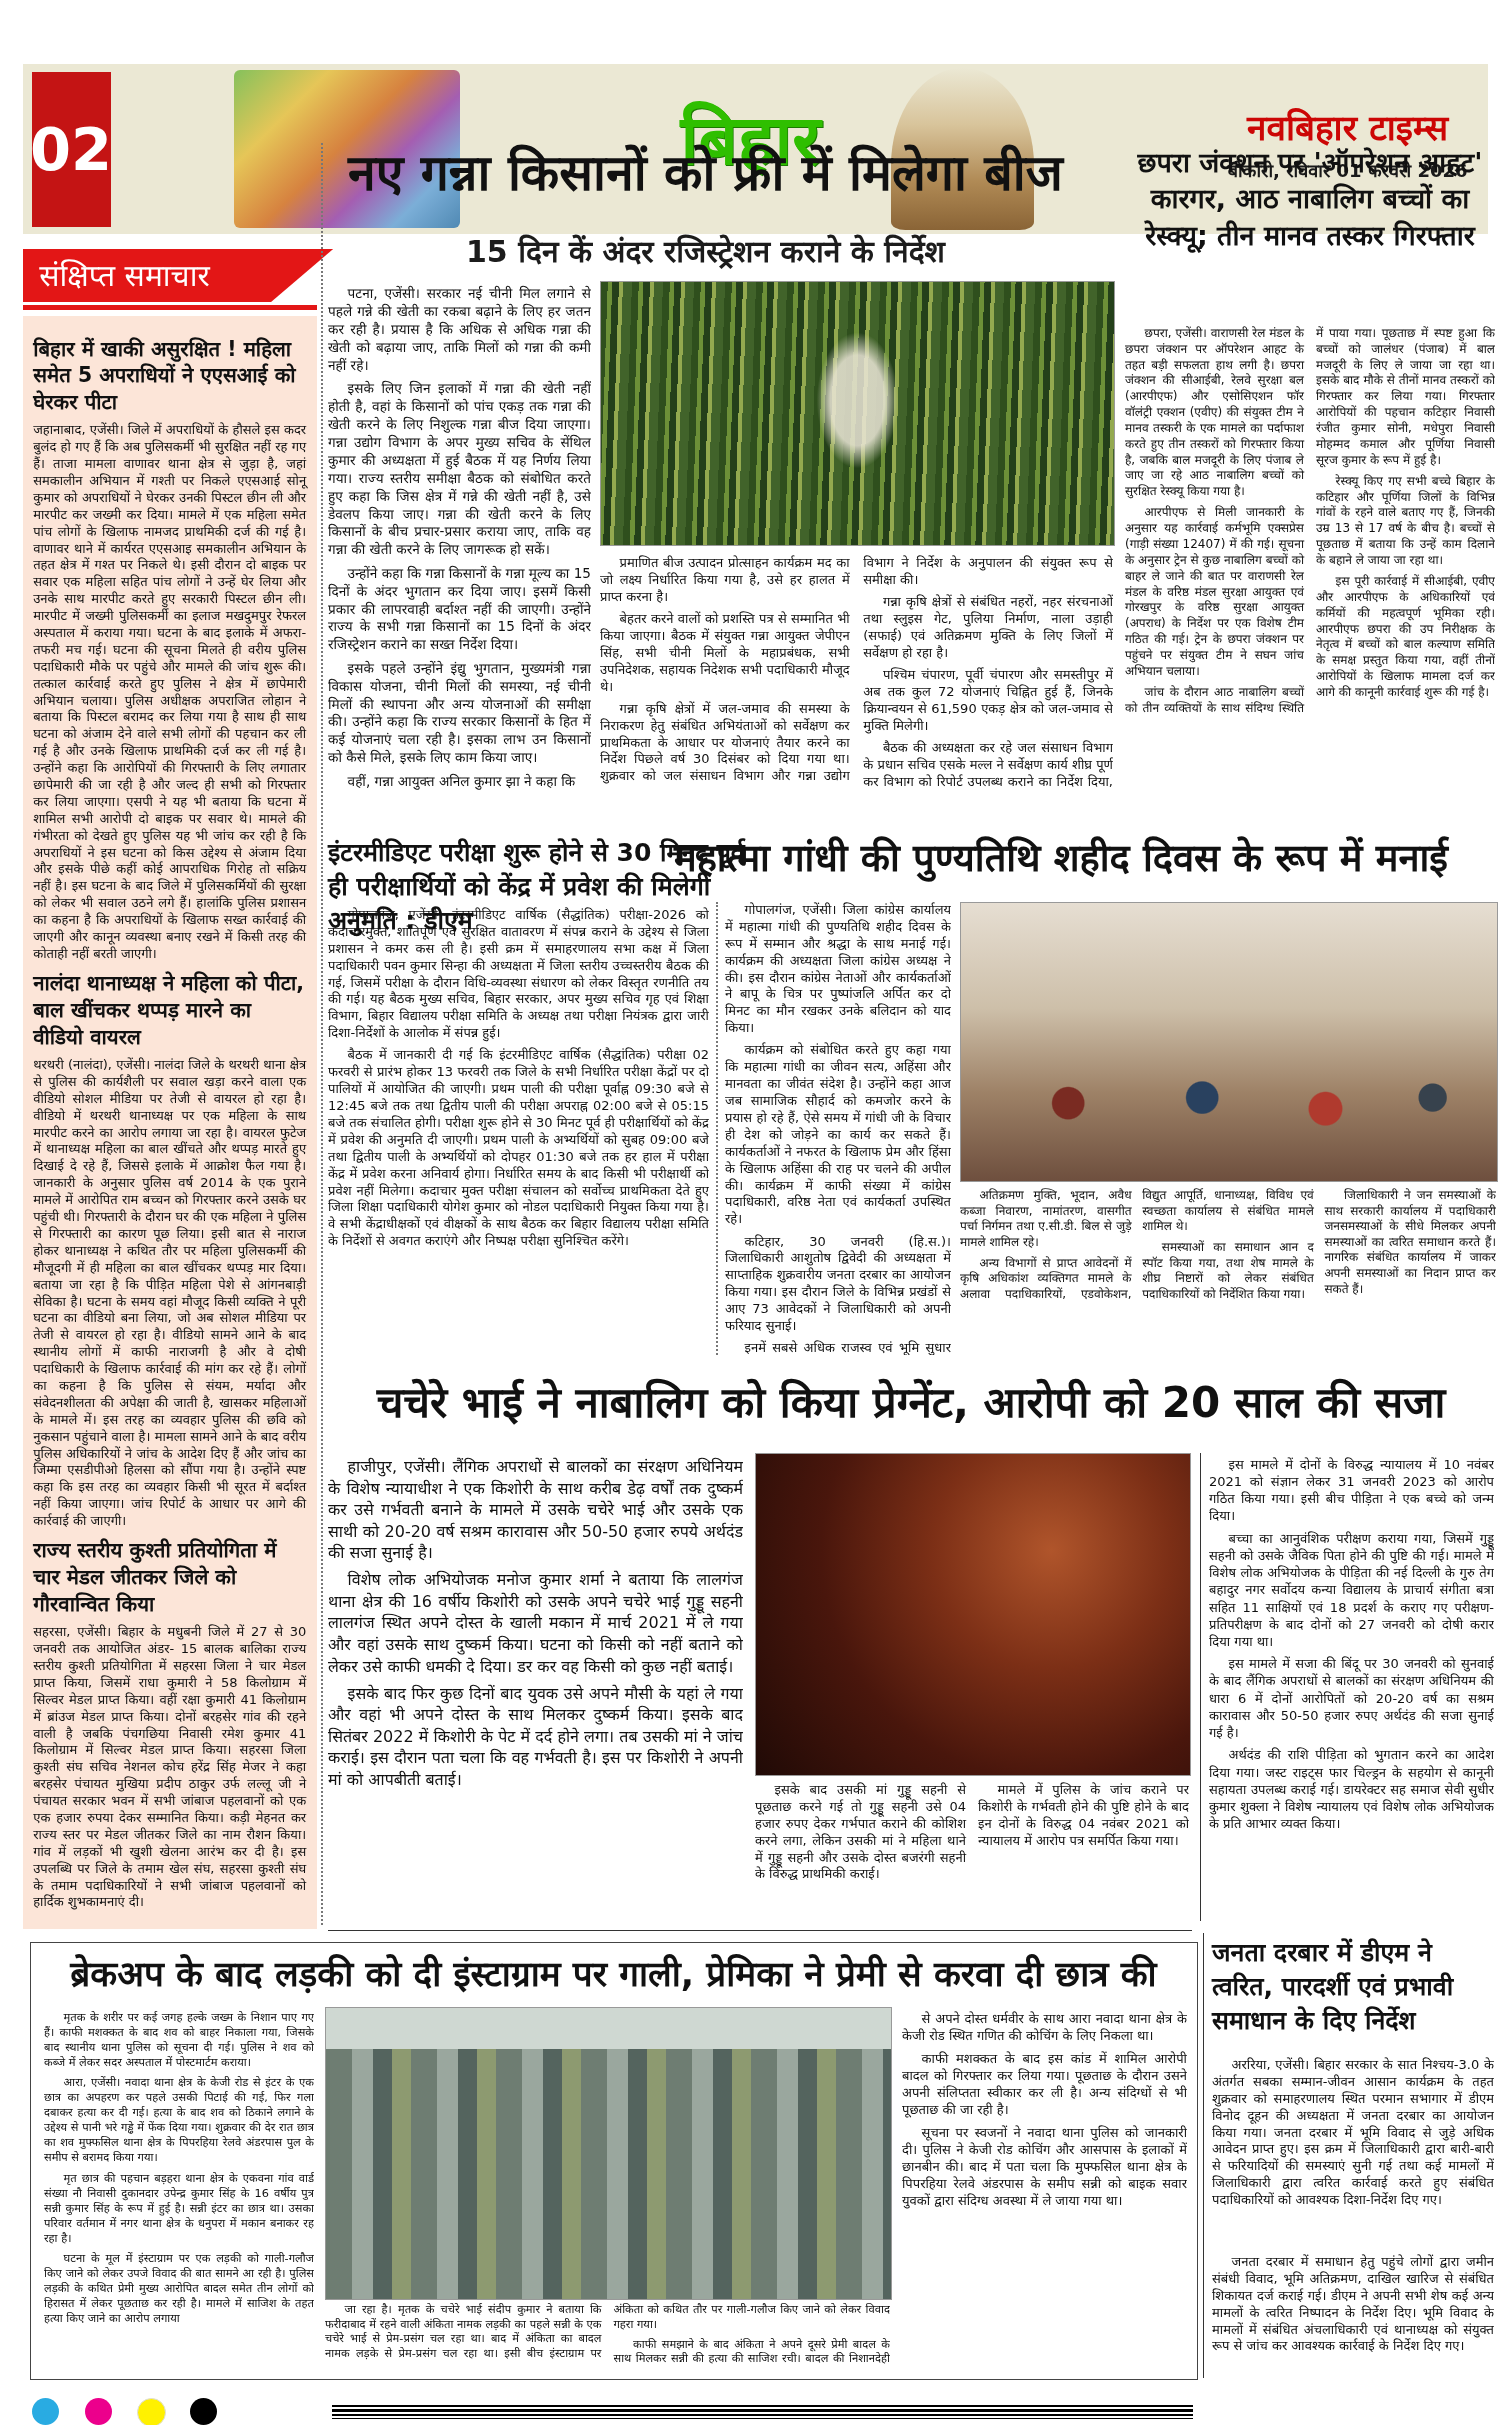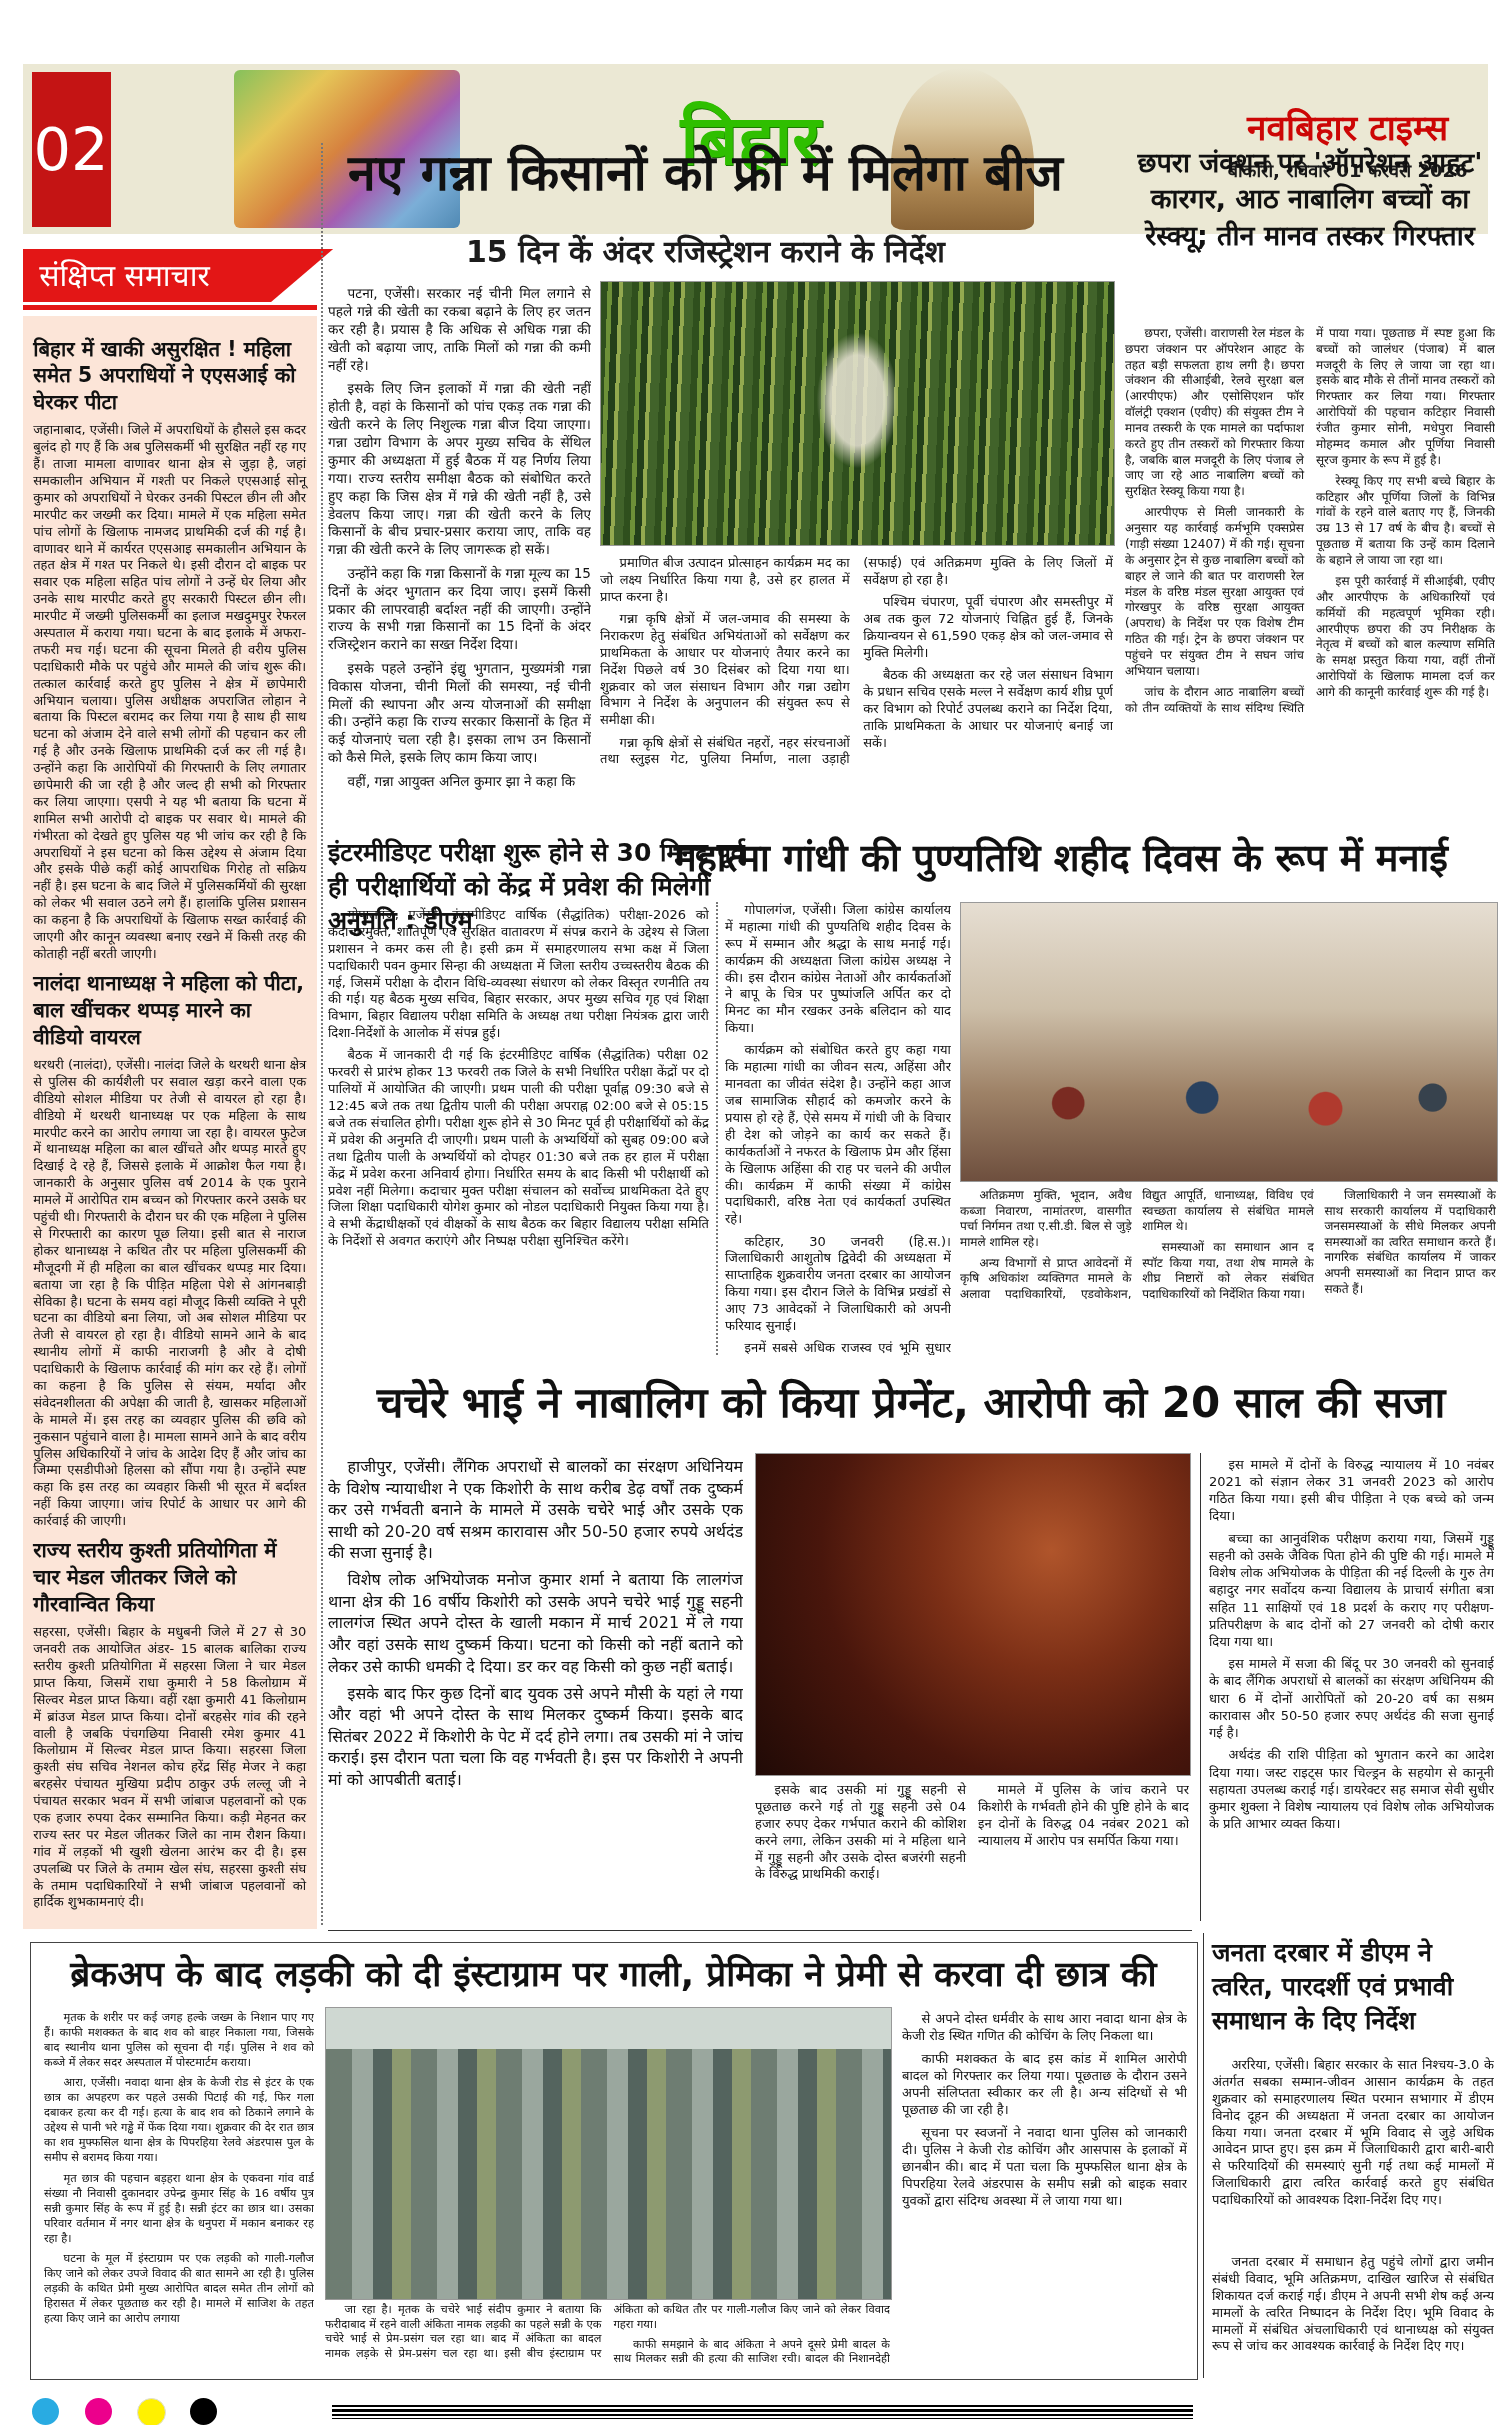--- a/index.html
+++ b/index.html
@@ -4,21 +4,21 @@
 <style>
   html,body{margin:0;padding:0;}
   body{width:1510px;height:2426px;position:relative;background:#ffffff;
        font-family:"DejaVu Sans","Liberation Sans",sans-serif;color:#111;}
   .abs{position:absolute;}
   .para{margin:0 0 5.3px 0;text-align:justify;text-indent:19.6px;}
   .colbox{overflow:hidden;}
   
   .header-strip{background:#ebe8d4;}
   .pagebox{background:#c41414;color:#fff;display:flex;align-items:center;justify-content:center;
-           font-size:59px;font-weight:normal;}
+           font-size:59px;font-weight:bold;}
   .section-title{color:#2fbf00;font-size:69px;font-weight:bold;text-align:center;line-height:1;
                  text-shadow:0.8px 0.8px 0 #1a7a00;}
   .paper-name{color:#cc0605;font-size:35px;font-weight:bold;text-align:center;line-height:1.1;}
   .paper-date{color:#1a1a1a;font-size:18px;font-weight:bold;text-align:center;}
   .header-map{background:linear-gradient(135deg,#79bd4e 0%,#e5c24a 25%,#d4772f 48%,#9c4fae 65%,#6fa8d8 82%,#3f7fb0 100%);
               border-radius:6px;opacity:.9;}
   .header-statue{background:linear-gradient(180deg,#ebe8d4 0%,#d8c49b 35%,#b08a55 70%,#8a6436 100%);
                  border-radius:50% 50% 10% 10%/60% 60% 5% 5%;}
   
   .banner{background:#e31616;color:#fff;font-size:30px;font-weight:normal;line-height:53px;
@@ -122,20 +122,21 @@
 <div class="abs colbox lead-col1" style="left:328px;top:285px;width:263px;height:519px;">
     <p class="para">पटना, एजेंसी। सरकार नई चीनी मिल लगाने से पहले गन्ने की खेती का रकबा बढ़ाने के लिए हर जतन कर रही है। प्रयास है कि अधिक से अधिक गन्ना की खेती को बढ़ाया जाए, ताकि मिलों को गन्ना की कमी नहीं रहे।</p>
     <p class="para">इसके लिए जिन इलाकों में गन्ना की खेती नहीं होती है, वहां के किसानों को पांच एकड़ तक गन्ना की खेती करने के लिए निशुल्क गन्ना बीज दिया जाएगा। गन्ना उद्योग विभाग के अपर मुख्य सचिव के सेंथिल कुमार की अध्यक्षता में हुई बैठक में यह निर्णय लिया गया। राज्य स्तरीय समीक्षा बैठक को संबोधित करते हुए कहा कि जिस क्षेत्र में गन्ने की खेती नहीं है, उसे डेवलप किया जाए। गन्ना की खेती करने के लिए किसानों के बीच प्रचार-प्रसार कराया जाए, ताकि वह गन्ना की खेती करने के लिए जागरूक हो सकें।</p>
     <p class="para">उन्होंने कहा कि गन्ना किसानों के गन्ना मूल्य का 15 दिनों के अंदर भुगतान कर दिया जाए। इसमें किसी प्रकार की लापरवाही बर्दाश्त नहीं की जाएगी। उन्होंने राज्य के सभी गन्ना किसानों का 15 दिनों के अंदर रजिस्ट्रेशन कराने का सख्त निर्देश दिया।</p>
     <p class="para">इसके पहले उन्होंने इंद्यु भुगतान, मुख्यमंत्री गन्ना विकास योजना, चीनी मिलों की समस्या, नई चीनी मिलों की स्थापना और अन्य योजनाओं की समीक्षा की। उन्होंने कहा कि राज्य सरकार किसानों के हित में कई योजनाएं चला रही है। इसका लाभ उन किसानों को कैसे मिले, इसके लिए काम किया जाए।</p>
     <p class="para">वहीं, गन्ना आयुक्त अनिल कुमार झा ने कहा कि</p>
   </div>
 <div class="abs photo photo-sugarcane" style="left:600px;top:281px;width:513px;height:263px;"></div>
 <div class="abs colbox lead-lower" style="left:600px;top:555px;width:513px;height:249px;">
     <p class="para">प्रमाणित बीज उत्पादन प्रोत्साहन कार्यक्रम मद का जो लक्ष्य निर्धारित किया गया है, उसे हर हालत में प्राप्त करना है।</p>
+    <p class="para">बेहतर करने वालों को प्रशस्ति पत्र से सम्मानित भी किया जाएगा। बैठक में संयुक्त गन्ना आयुक्त जेपीएन सिंह, सभी चीनी मिलों के महाप्रबंधक, सभी उपनिदेशक, सहायक निदेशक सभी पदाधिकारी मौजूद थे।</p>
     <p class="para">गन्ना कृषि क्षेत्रों में जल-जमाव की समस्या के निराकरण हेतु संबंधित अभियंताओं को सर्वेक्षण कर प्राथमिकता के आधार पर योजनाएं तैयार करने का निर्देश पिछले वर्ष 30 दिसंबर को दिया गया था। शुक्रवार को जल संसाधन विभाग और गन्ना उद्योग विभाग ने निर्देश के अनुपालन की संयुक्त रूप से समीक्षा की।</p>
     <p class="para">गन्ना कृषि क्षेत्रों से संबंधित नहरों, नहर संरचनाओं तथा स्लुइस गेट, पुलिया निर्माण, नाला उड़ाही (सफाई) एवं अतिक्रमण मुक्ति के लिए जिलों में सर्वेक्षण हो रहा है।</p>
     <p class="para">पश्चिम चंपारण, पूर्वी चंपारण और समस्तीपुर में अब तक कुल 72 योजनाएं चिह्नित हुई हैं, जिनके क्रियान्वयन से 61,590 एकड़ क्षेत्र को जल-जमाव से मुक्ति मिलेगी।</p>
     <p class="para">बैठक की अध्यक्षता कर रहे जल संसाधन विभाग के प्रधान सचिव एसके मल्ल ने सर्वेक्षण कार्य शीघ्र पूर्ण कर विभाग को रिपोर्ट उपलब्ध कराने का निर्देश दिया, ताकि प्राथमिकता के आधार पर योजनाएं बनाई जा सकें।</p>
   </div>
 
 <div class="abs chhapra-headline" style="left:1125px;top:145px;width:370px;">छपरा जंक्शन पर 'ऑपरेशन आहट' कारगर, आठ नाबालिग बच्चों का रेस्क्यू; तीन मानव तस्कर गिरफ्तार</div>
 <div class="abs colbox chhapra-body" style="left:1125px;top:326px;width:370px;height:478px;">
     <p class="para">छपरा, एजेंसी। वाराणसी रेल मंडल के छपरा जंक्शन पर ऑपरेशन आहट के तहत बड़ी सफलता हाथ लगी है। छपरा जंक्शन की सीआईबी, रेलवे सुरक्षा बल (आरपीएफ) और एसोसिएशन फॉर वॉलंट्री एक्शन (एवीए) की संयुक्त टीम ने मानव तस्करी के एक मामले का पर्दाफाश करते हुए तीन तस्करों को गिरफ्तार किया है, जबकि बाल मजदूरी के लिए पंजाब ले जाए जा रहे आठ नाबालिग बच्चों को सुरक्षित रेस्क्यू किया गया है।</p>
     <p class="para">आरपीएफ से मिली जानकारी के अनुसार यह कार्रवाई कर्मभूमि एक्सप्रेस (गाड़ी संख्या 12407) में की गई। सूचना के अनुसार ट्रेन से कुछ नाबालिग बच्चों को बाहर ले जाने की बात पर वाराणसी रेल मंडल के वरिष्ठ मंडल सुरक्षा आयुक्त एवं गोरखपुर के वरिष्ठ सुरक्षा आयुक्त (अपराध) के निर्देश पर एक विशेष टीम गठित की गई। ट्रेन के छपरा जंक्शन पर पहुंचने पर संयुक्त टीम ने सघन जांच अभियान चलाया।</p>

